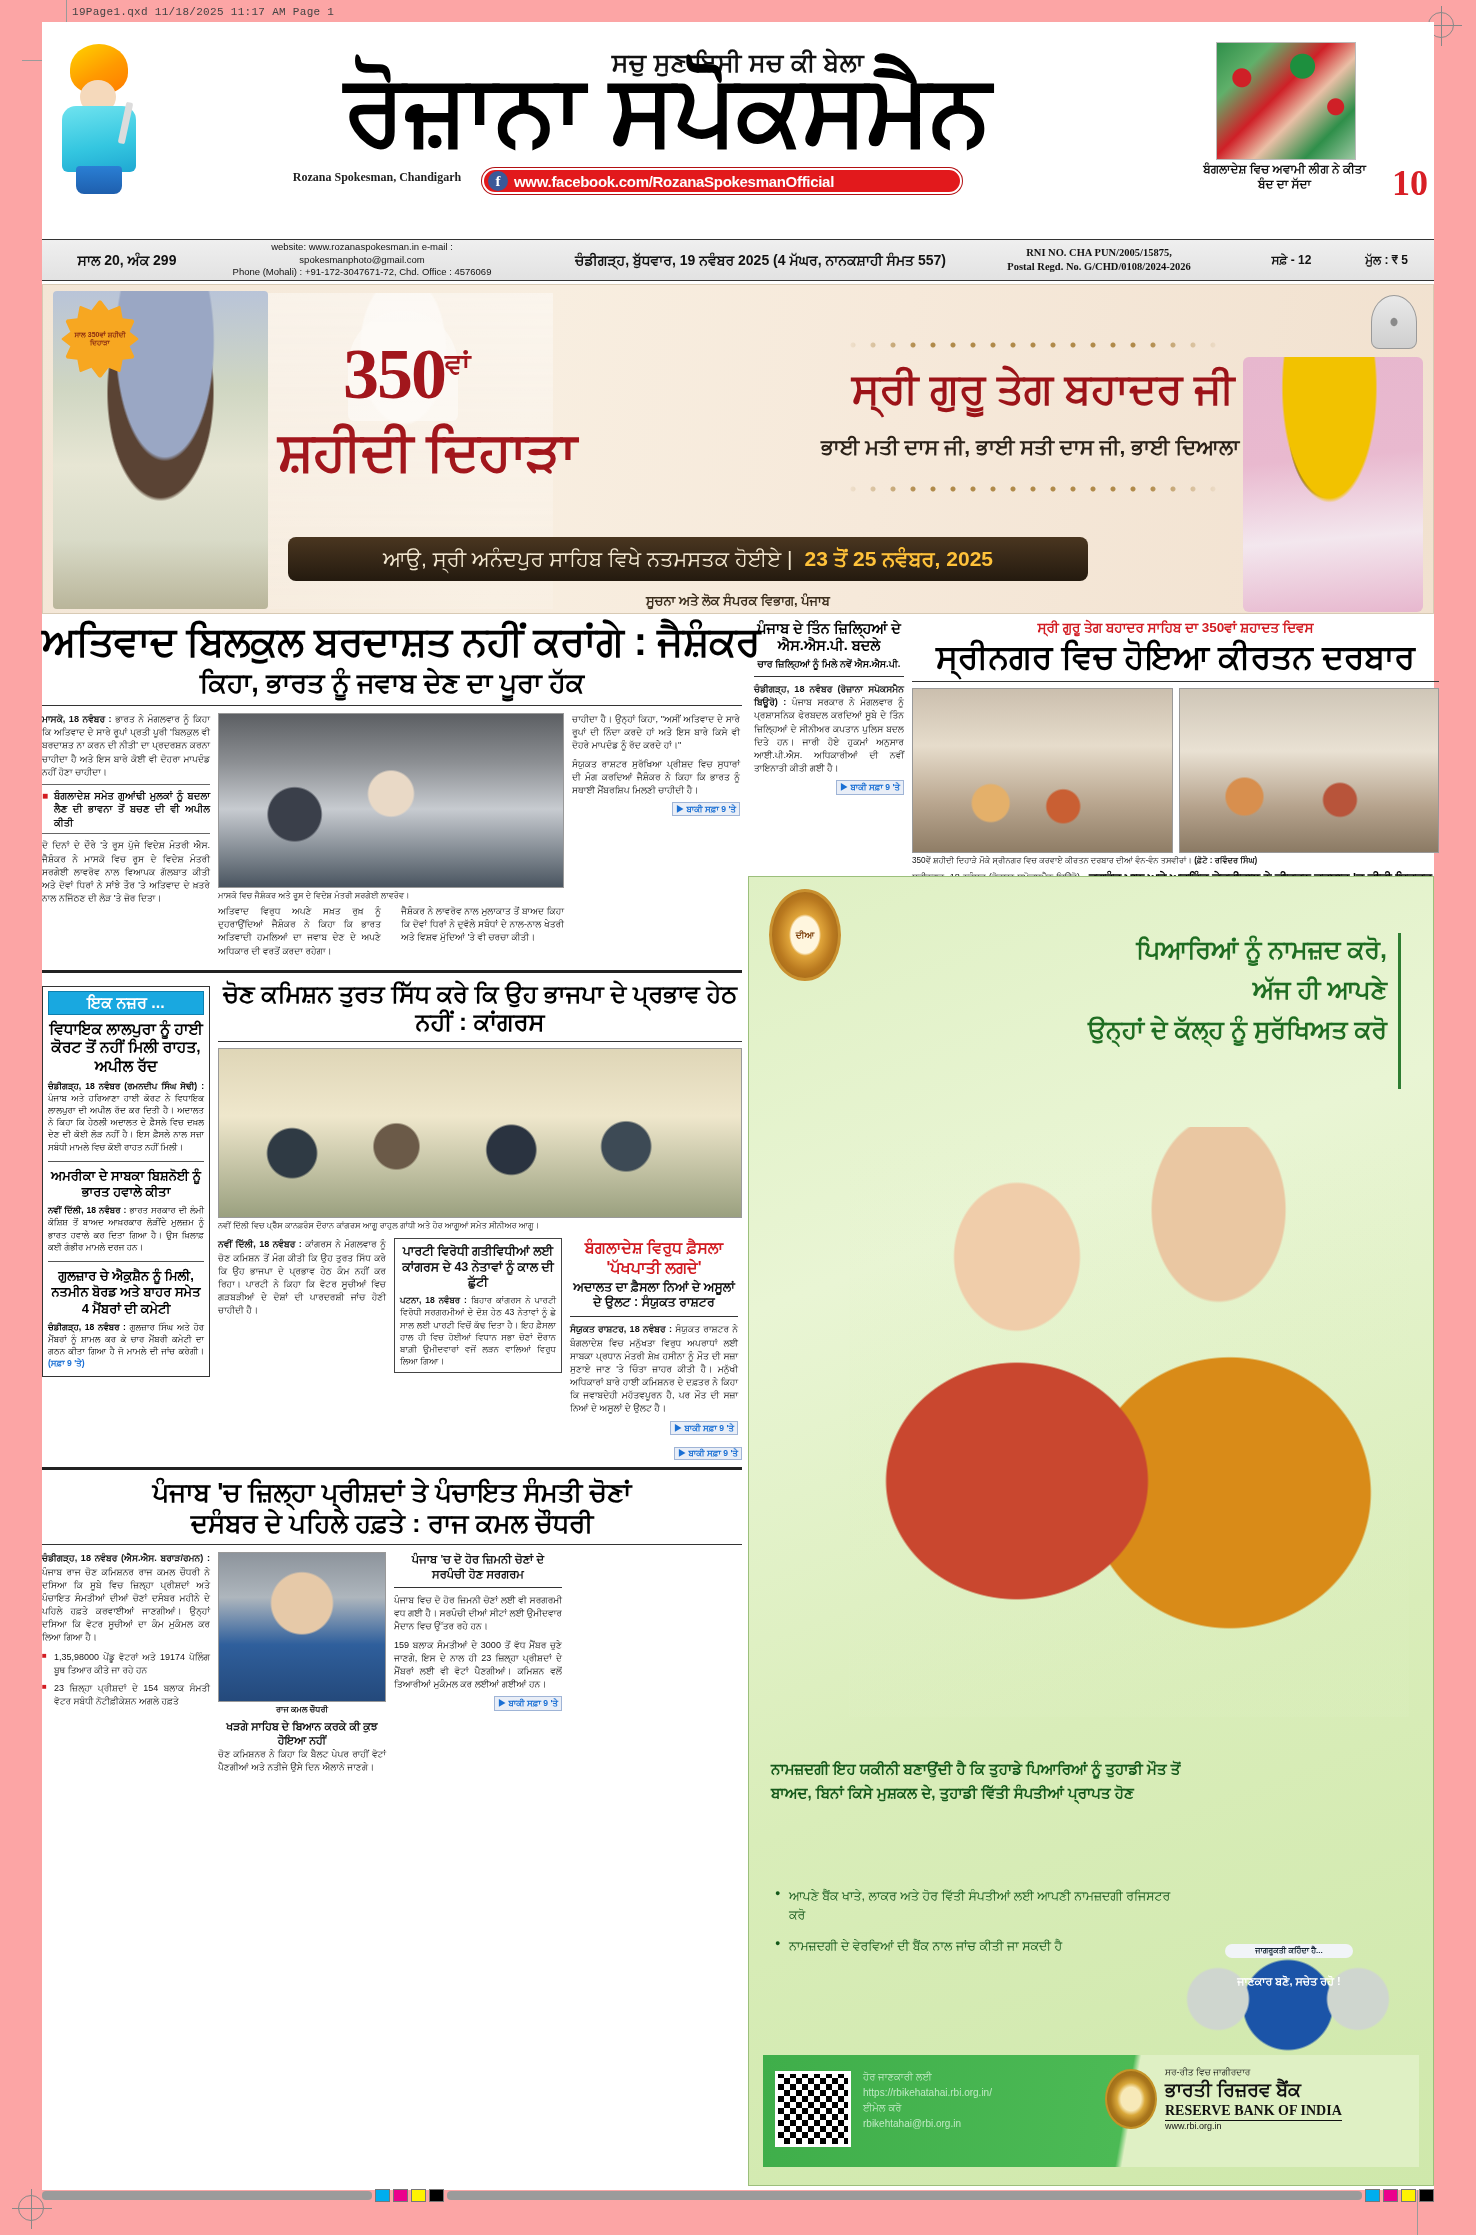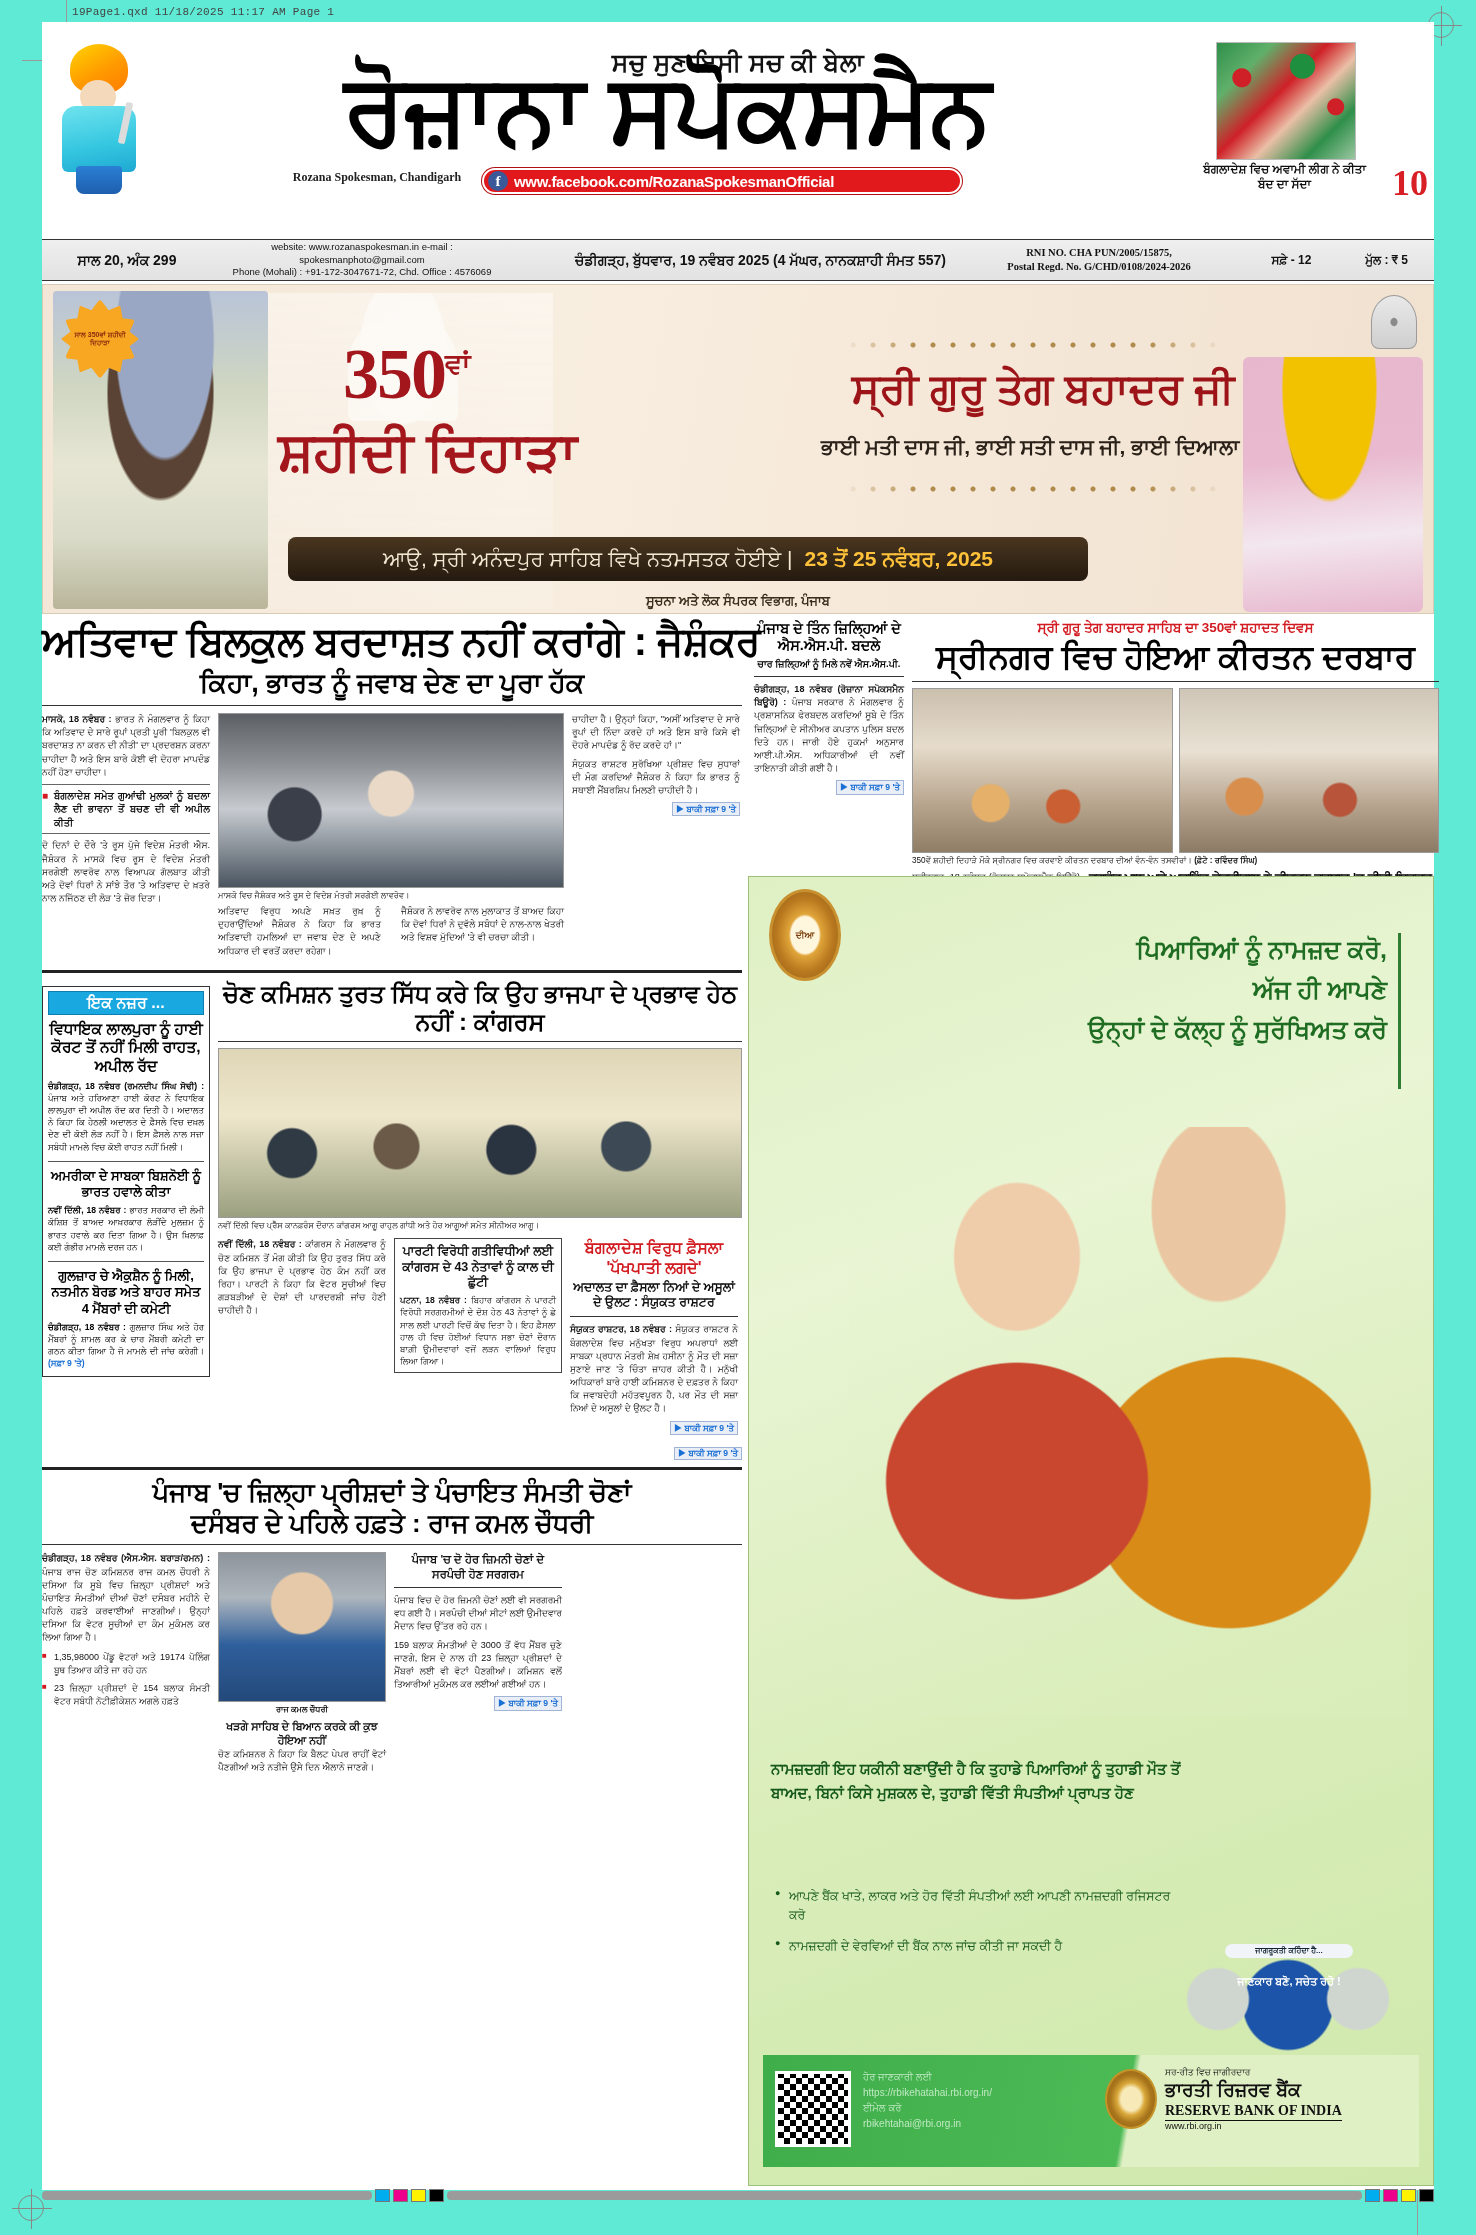--- a/index.html
+++ b/index.html
@@ -3,21 +3,21 @@
 <meta charset="utf-8">
 <style>
   * { box-sizing: border-box; margin: 0; padding: 0; }
   body {
     width: 1476px; height: 2235px;
     background: #fff;
     font-family: "Liberation Sans", sans-serif;
     overflow: hidden;
     position: relative;
   }
-  .page { position: relative; width: 1476px; height: 2235px; background:#5eead4; }
+  .page { position: relative; width: 1476px; height: 2235px; background:#fca5a5; }
 
   
   .prepress-line {
     position:absolute; font-family:"Liberation Mono", monospace;
     font-size: 11px; color:#444; letter-spacing:.3px;
   }
   .crop-v { position:absolute; width:1px; background:#9a9a9a; }
   .crop-h { position:absolute; height:1px; background:#9a9a9a; }
   .reg-mark { position:absolute; width:26px; height:26px; border:1px solid #888; border-radius:50%; }
   .reg-mark:before,.reg-mark:after{content:"";position:absolute;background:#888;}

